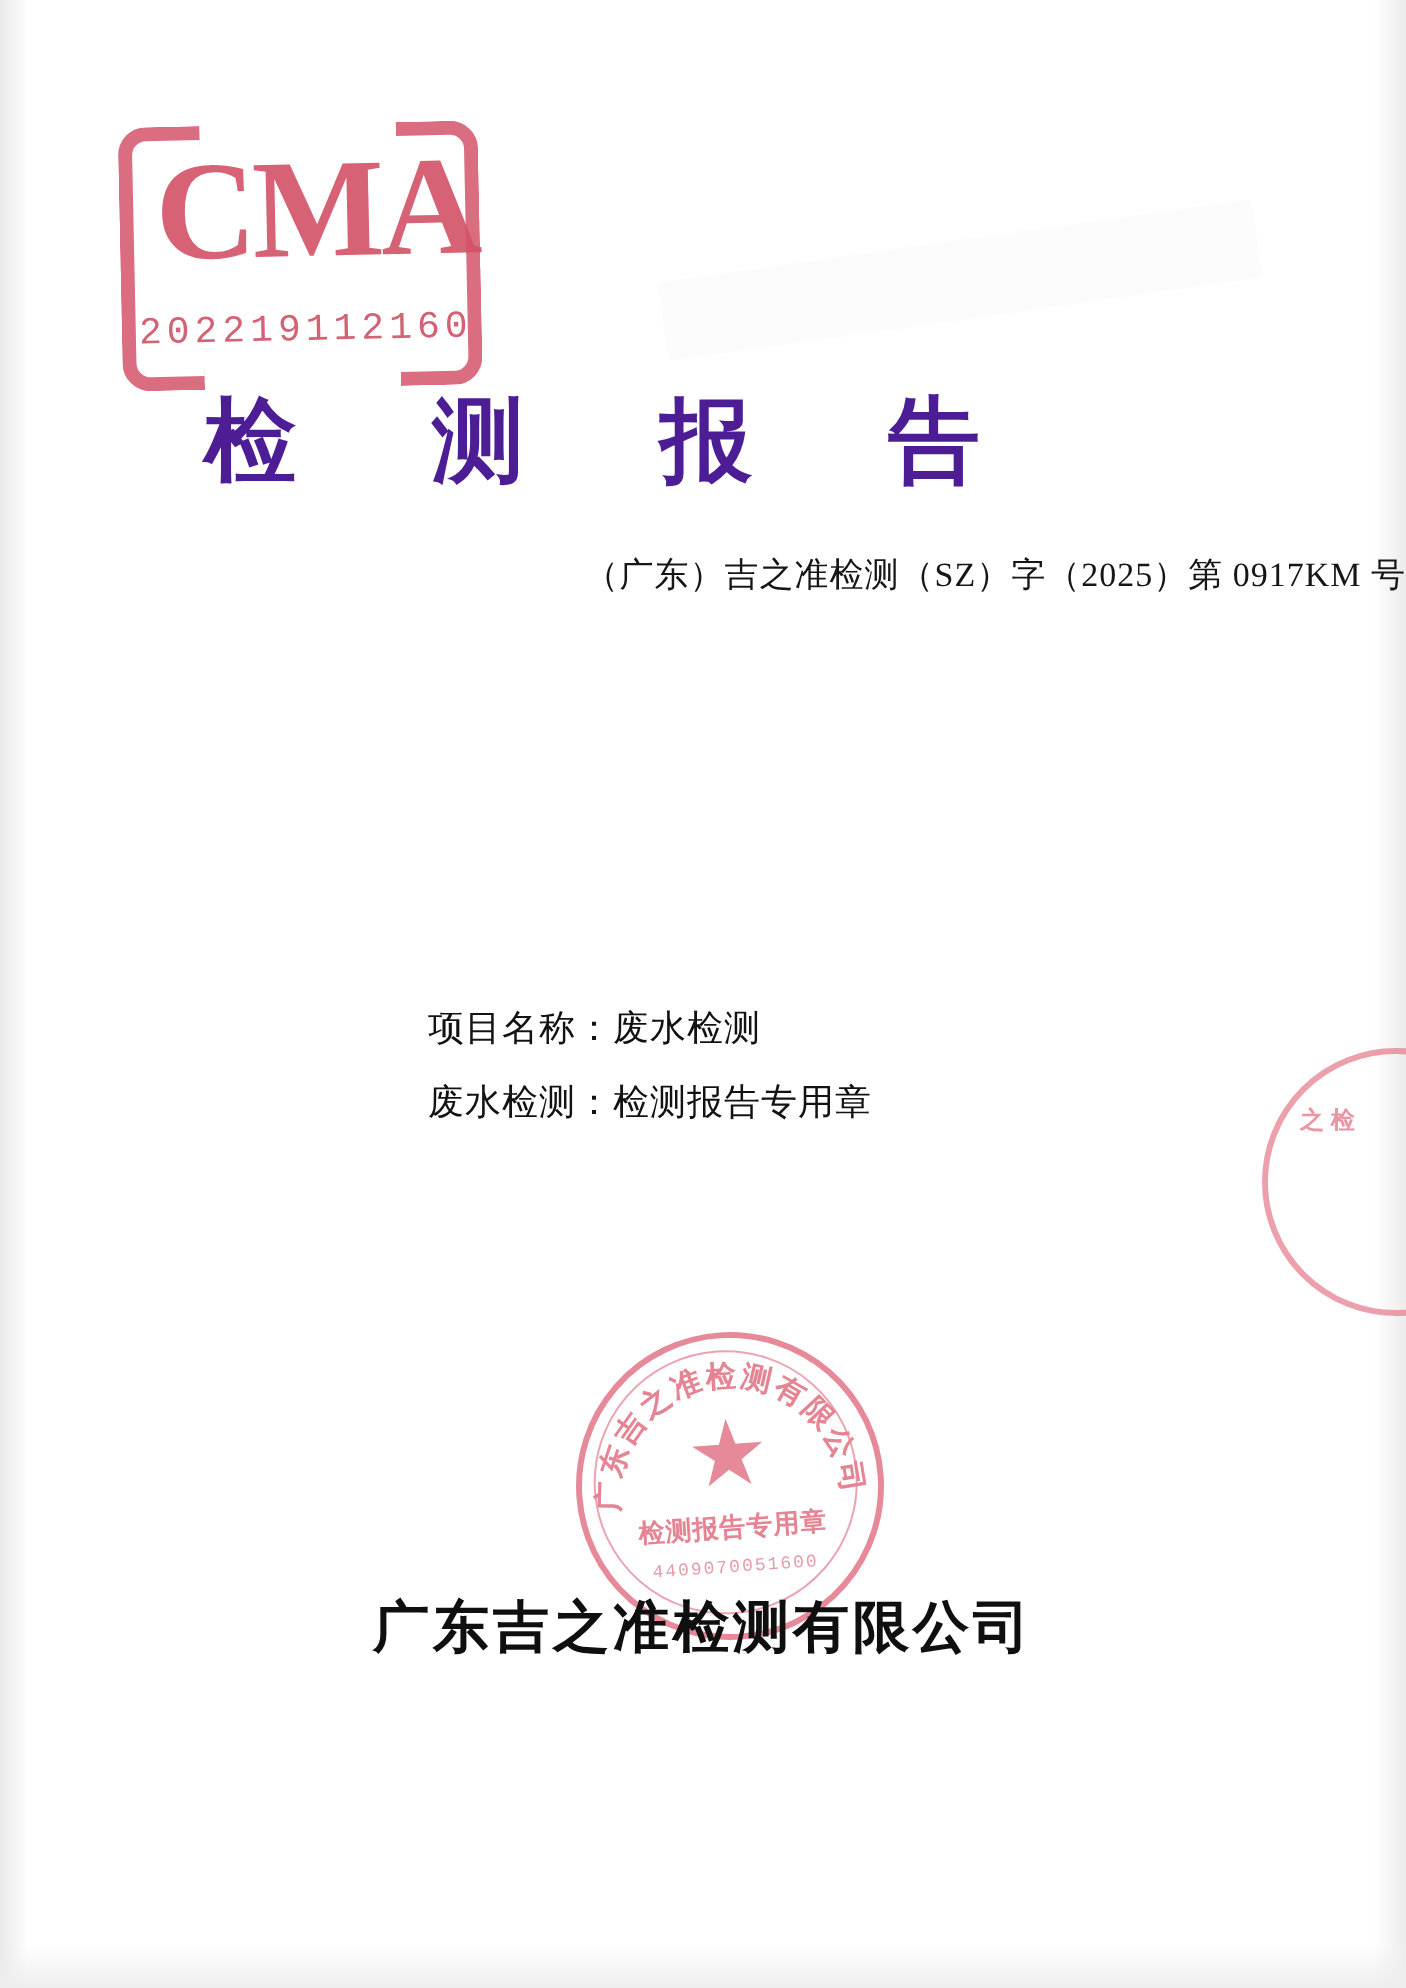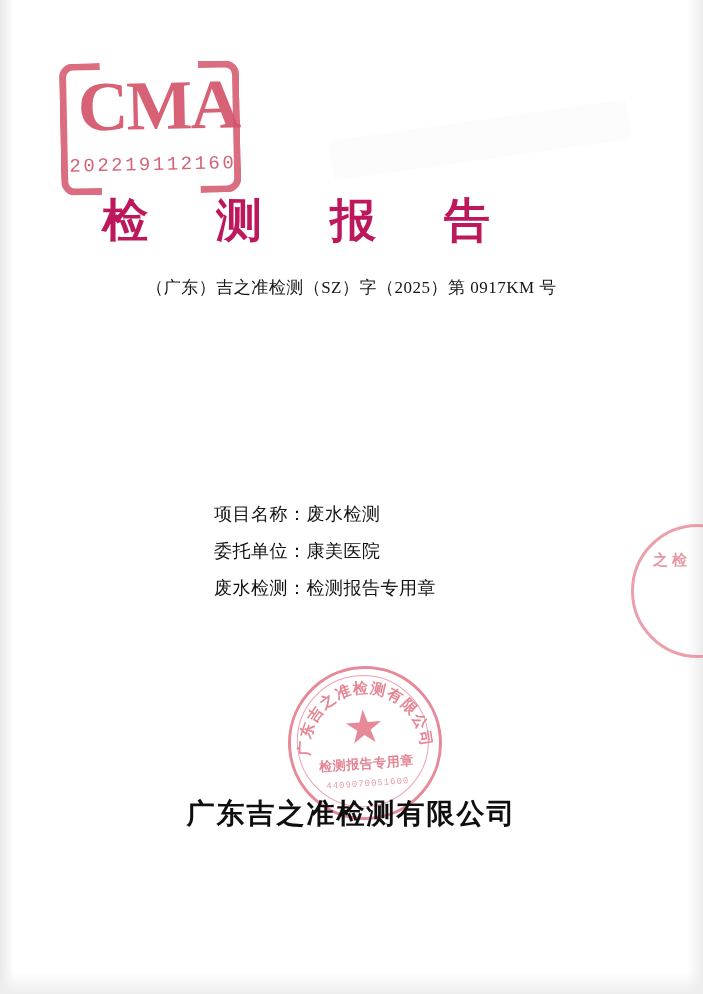--- a/index.html
+++ b/index.html
@@ -91,30 +91,30 @@
   .doc-title {
     position: absolute;
     left: 0;
     top: 190px;
     width: 592px;
     text-align: center;
     font-size: 46px;
     font-weight: bold;
     letter-spacing: 26px;
     text-indent: 26px;
-    color: #be185d;
+    color: #4c1d95;
     font-family: "DejaVu Serif", "Liberation Serif", serif;
   }
 
   .doc-number {
     position: absolute;
     left: 0;
     top: 276px;
     width: 703px;
-    text-align: center;
+    text-align: right;
     font-size: 17px;
     letter-spacing: .5px;
     color: #161616;
   }
 
   
   .info-block {
     position: absolute;
     left: 214px;
     top: 496px;
@@ -206,25 +206,24 @@
     border-radius: 50%;
     border: 3px solid #e4788a;
     opacity: .7;
   }
   .edge-seal-text {
     position: absolute;
     left: 16px;
     top: 22px;
     width: 40px;
     color: #e06a7e;
-    font-size: 15px;
+    font-size: 12px;
     line-height: 22px;
     font-weight: bold;
     font-family: "Liberation Sans", sans-serif;
-    text-align: center;
   }
 
   
   .company-name {
     position: absolute;
     left: 0;
     top: 795px;
     width: 703px;
     text-align: center;
     font-size: 28px;
@@ -259,23 +258,20 @@
     <div class="cma-number">202219112160</div>
   </div>
 
   <div class="doc-title">检 测 报 告</div>
 
   <div class="doc-number">（广东）吉之准检测（SZ）字（2025）第 0917KM 号</div>
 
   <div class="info-block">
     <div class="info-row">
       <span class="info-label">项目名称：</span><span class="info-value">废水检测</span>
-    </div>
-    <div class="info-row">
-      <span class="info-label">委托单位：</span><span class="info-value">康美医院</span>
     </div>
     <div class="info-row">
       <span class="info-label">废水检测：</span><span class="info-value">检测报告专用章</span>
     </div>
   </div>
 
   <div class="edge-seal">
     <div class="edge-seal-text">之 检</div>
   </div>
 

